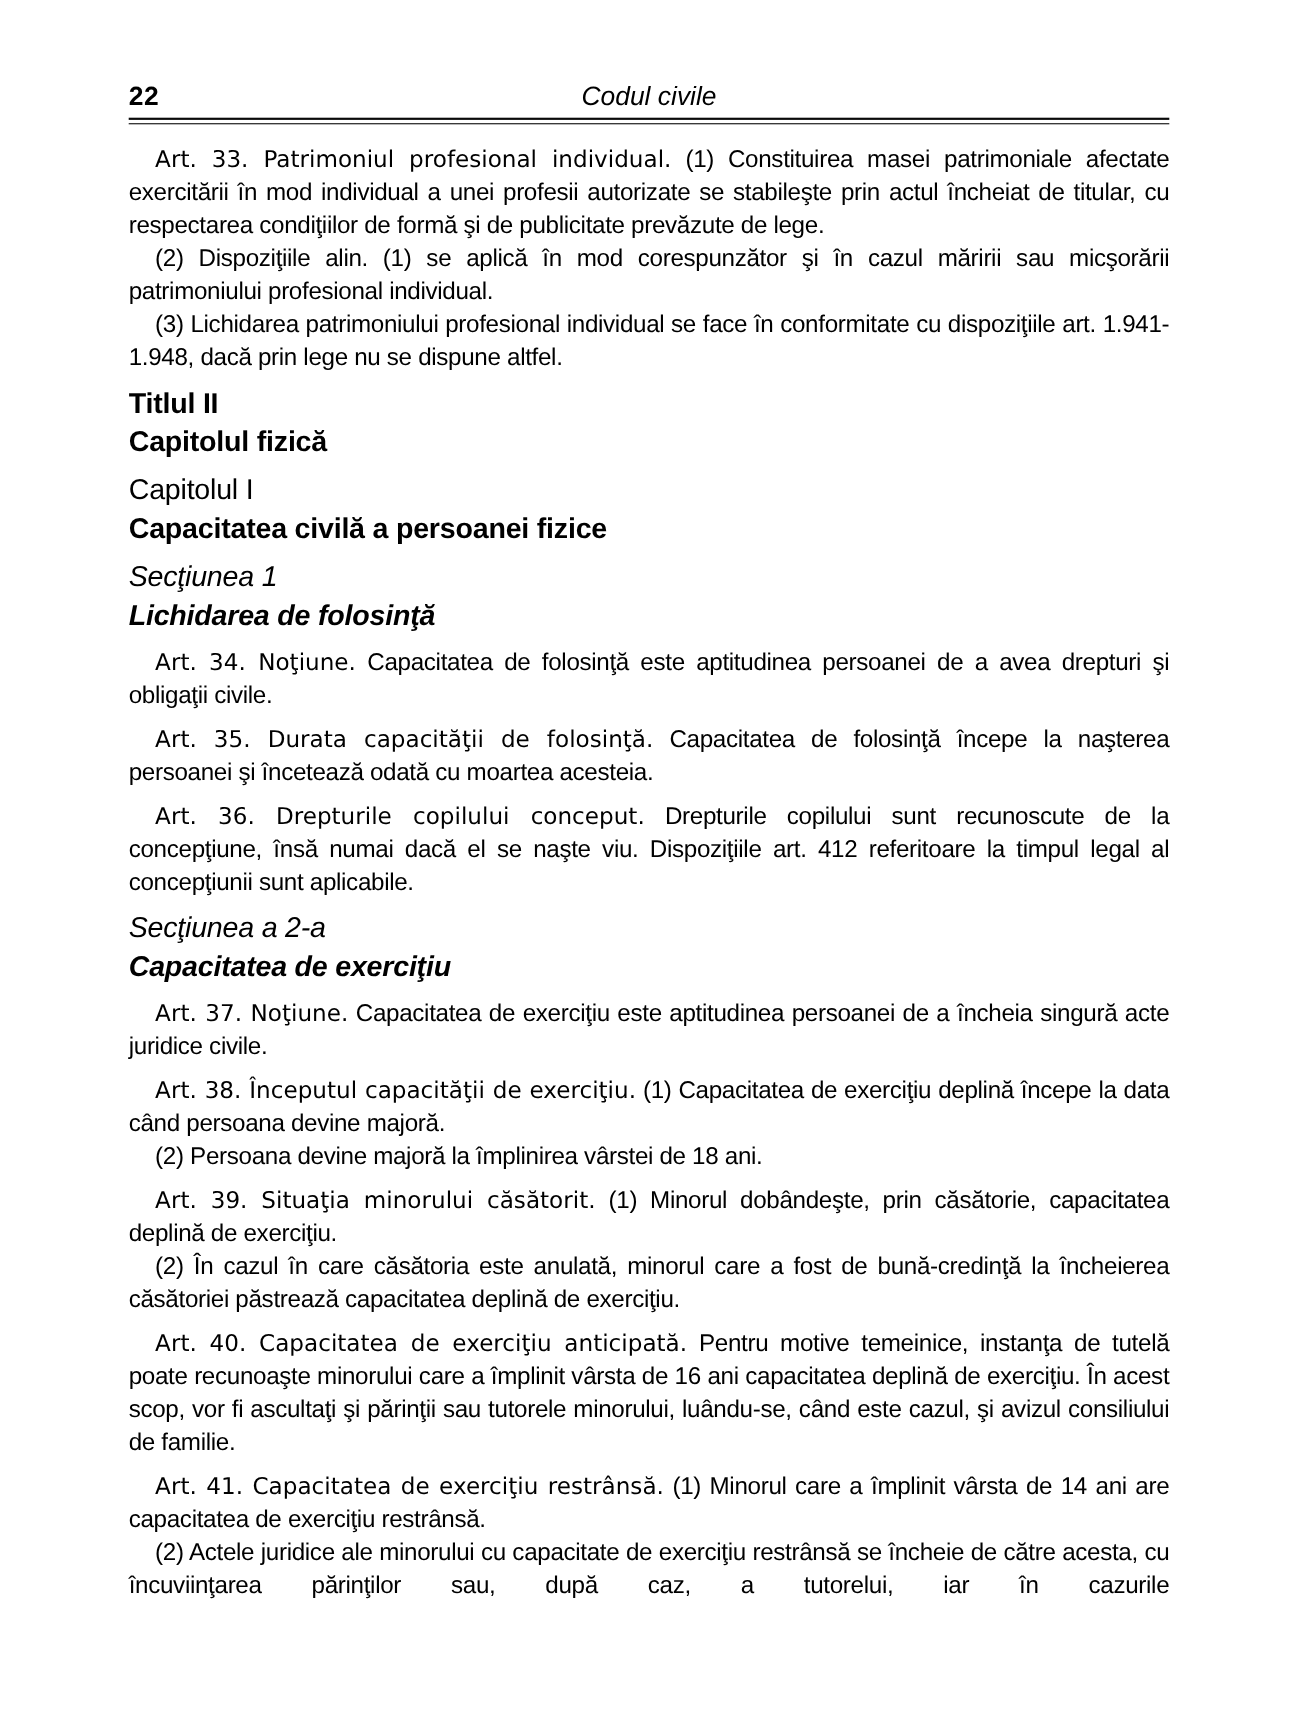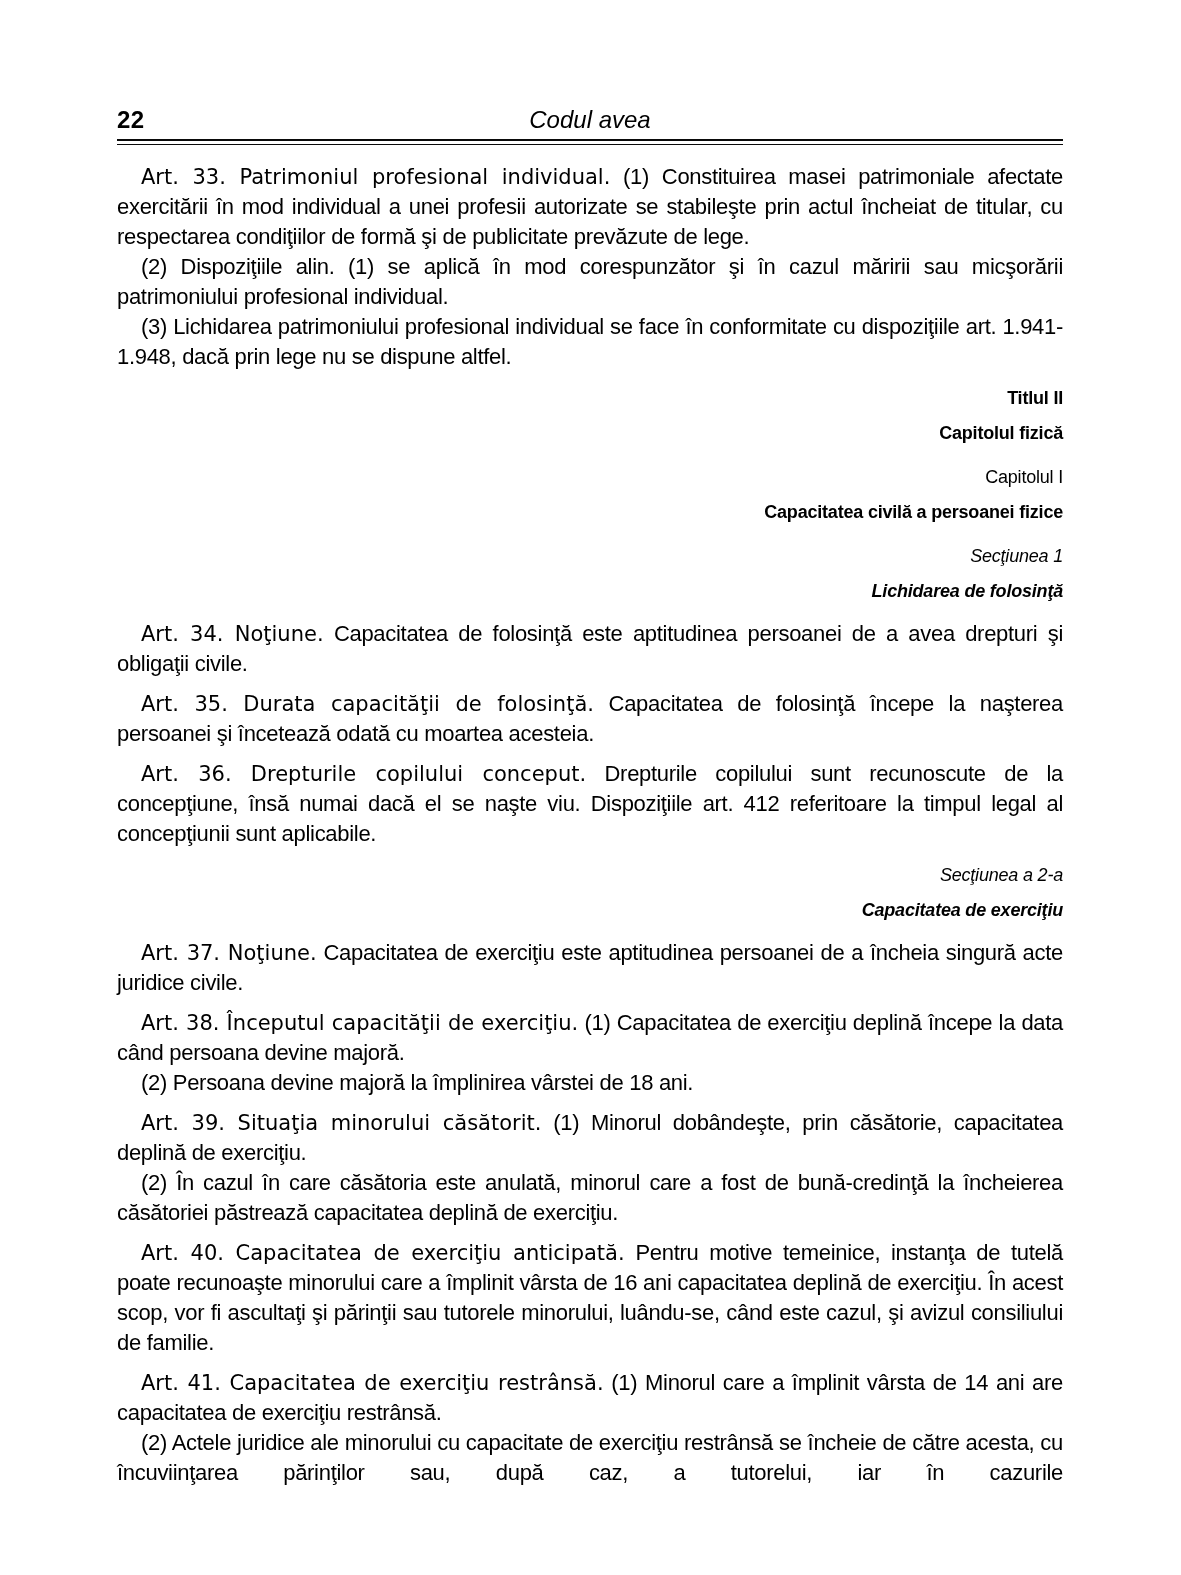--- a/index.html
+++ b/index.html
@@ -11,21 +11,20 @@
     color: #000000;
     box-sizing: border-box;
     padding: 76px 118px 0 117px;
     font-family: "Liberation Sans", sans-serif;
     overflow: hidden;
   }
   
   .page-header {
     position: relative;
     height: 26px;
-    margin-top: 32px;
   }
   .page-number {
     position: absolute;
     left: 0;
     bottom: 0;
     font-size: 24px;
     font-weight: bold;
     letter-spacing: 0.5px;
   }
   .running-title {
@@ -59,38 +58,38 @@
   .body-p.cont { text-align-last: justify; }
   .art-label {
     font-family: "DejaVu Sans", sans-serif;
     font-weight: normal;
     font-size: 21px;
     letter-spacing: 0;
   }
   
   .heading-group {
     margin: 9px 0;
-    text-align: right;
+    text-align: left;
     text-indent: 0;
     line-height: 35px;
-    font-size: 18px;
+    font-size: 26px;
     letter-spacing: -0.2px;
   }
   .heading-line.bold        { font-weight: bold; }
   .heading-line.regular     { font-weight: normal; }
   .heading-line.italic      { font-style: italic; }
   .heading-line.bold-italic { font-weight: bold; font-style: italic; }
 </style>
 </head>
 <body>
 
 <div class="page">
   <div class="page-header">
     <span class="page-number">22</span>
-    <span class="running-title">Codul avea</span>
+    <span class="running-title">Codul civile</span>
   </div>
   <div class="header-rule"></div>
 
   <div class="document-body">
       <p class="body-p article"><span class="art-label">Art. 33. Patrimoniul profesional individual.</span> <span>(1) Constituirea masei patrimoniale afectate exercitării în mod individual a unei profesii autorizate se stabileşte prin actul încheiat de titular, cu respectarea condiţiilor de formă şi de publicitate prevăzute de lege.</span></p>
       <p class="body-p">(2) Dispoziţiile alin. (1) se aplică în mod corespunzător şi în cazul măririi sau micşorării patrimoniului profesional individual.</p>
       <p class="body-p">(3) Lichidarea patrimoniului profesional individual se face în conformitate cu dispoziţiile art. 1.941-1.948, dacă prin lege nu se dispune altfel.</p>
       <div class="heading-group">
         <div class="heading-line bold">Titlul II</div>
         <div class="heading-line bold">Capitolul fizică</div>

